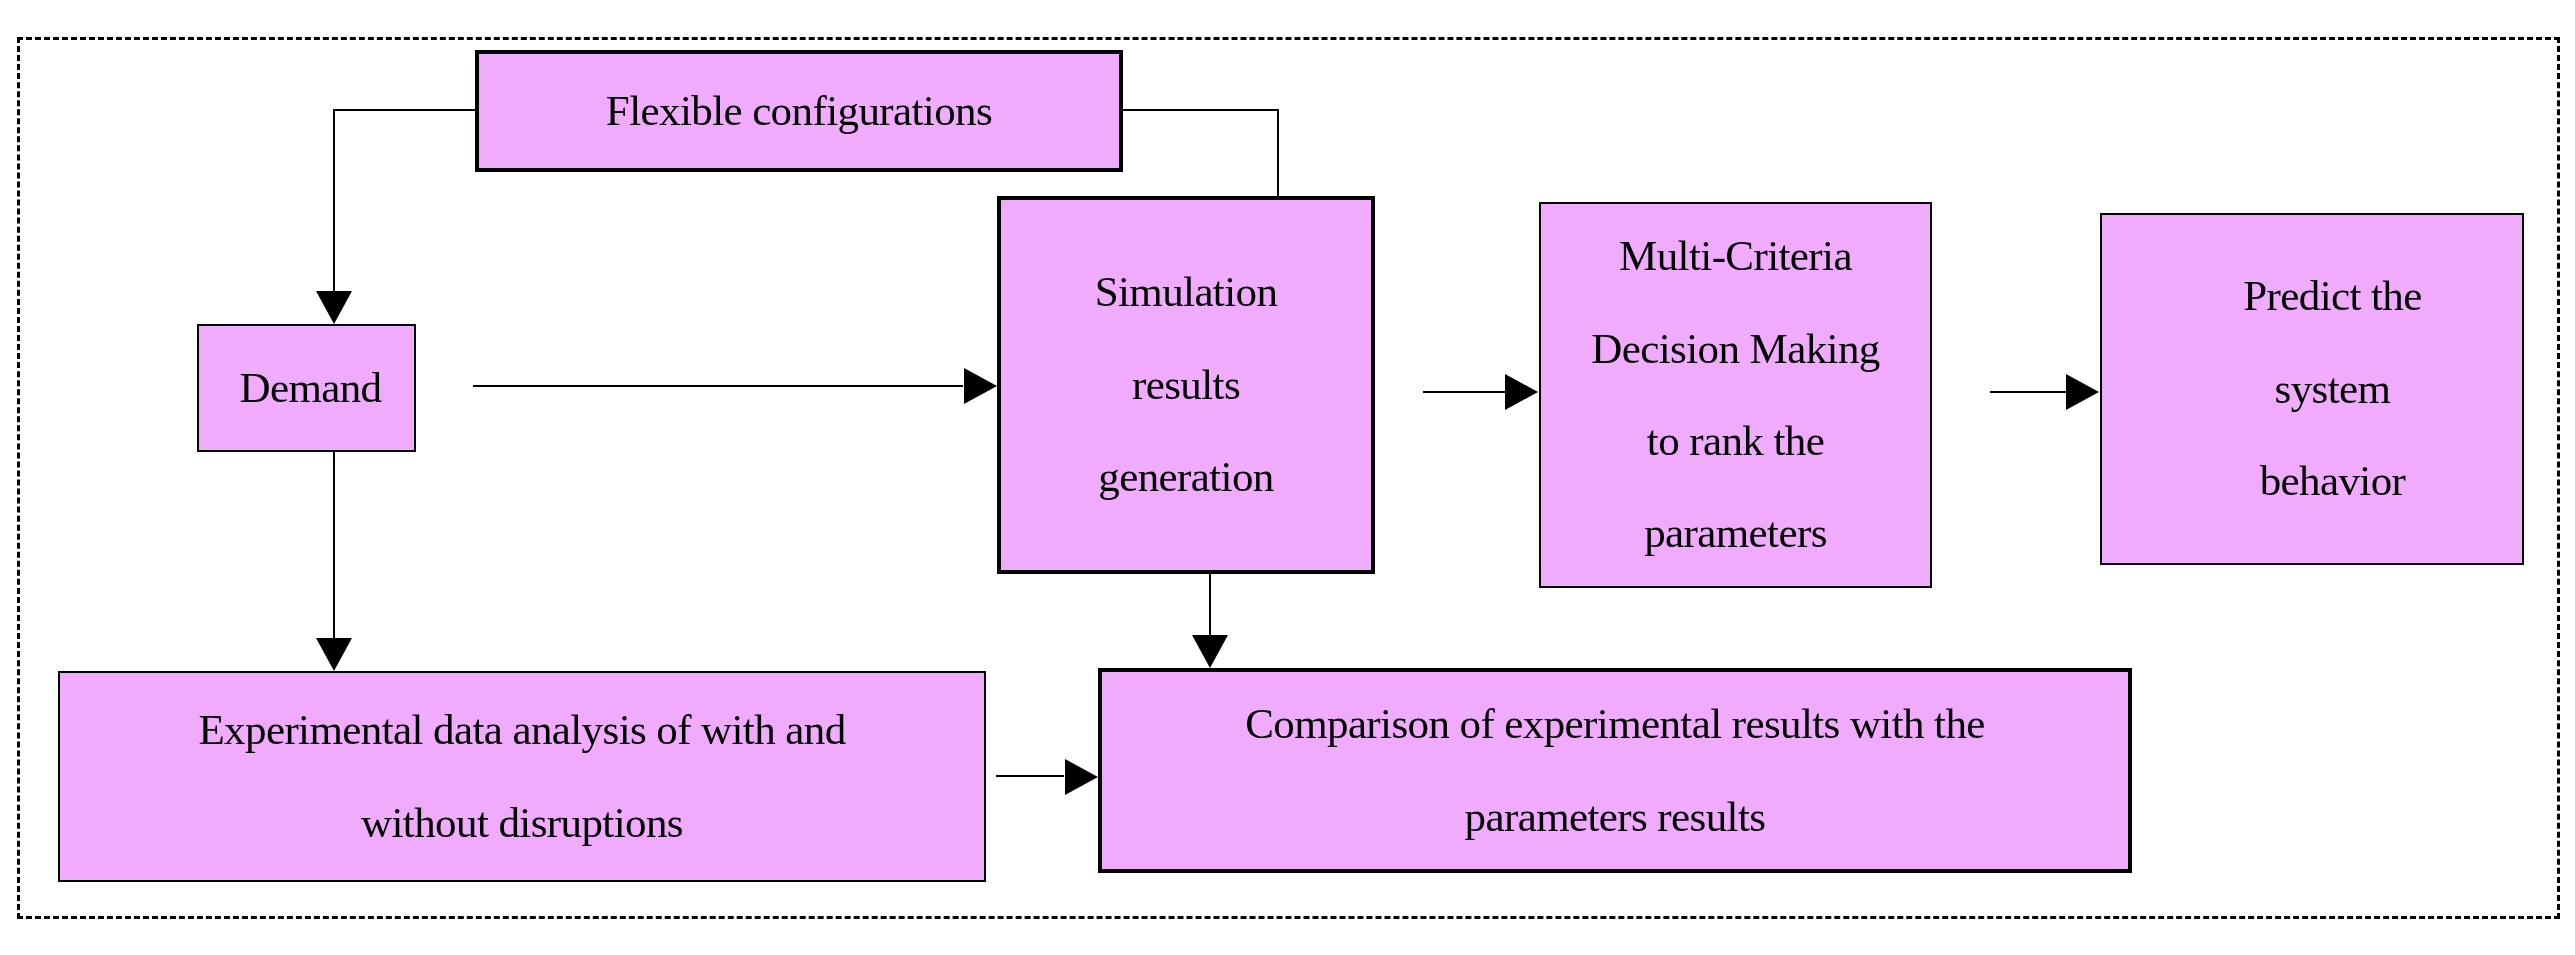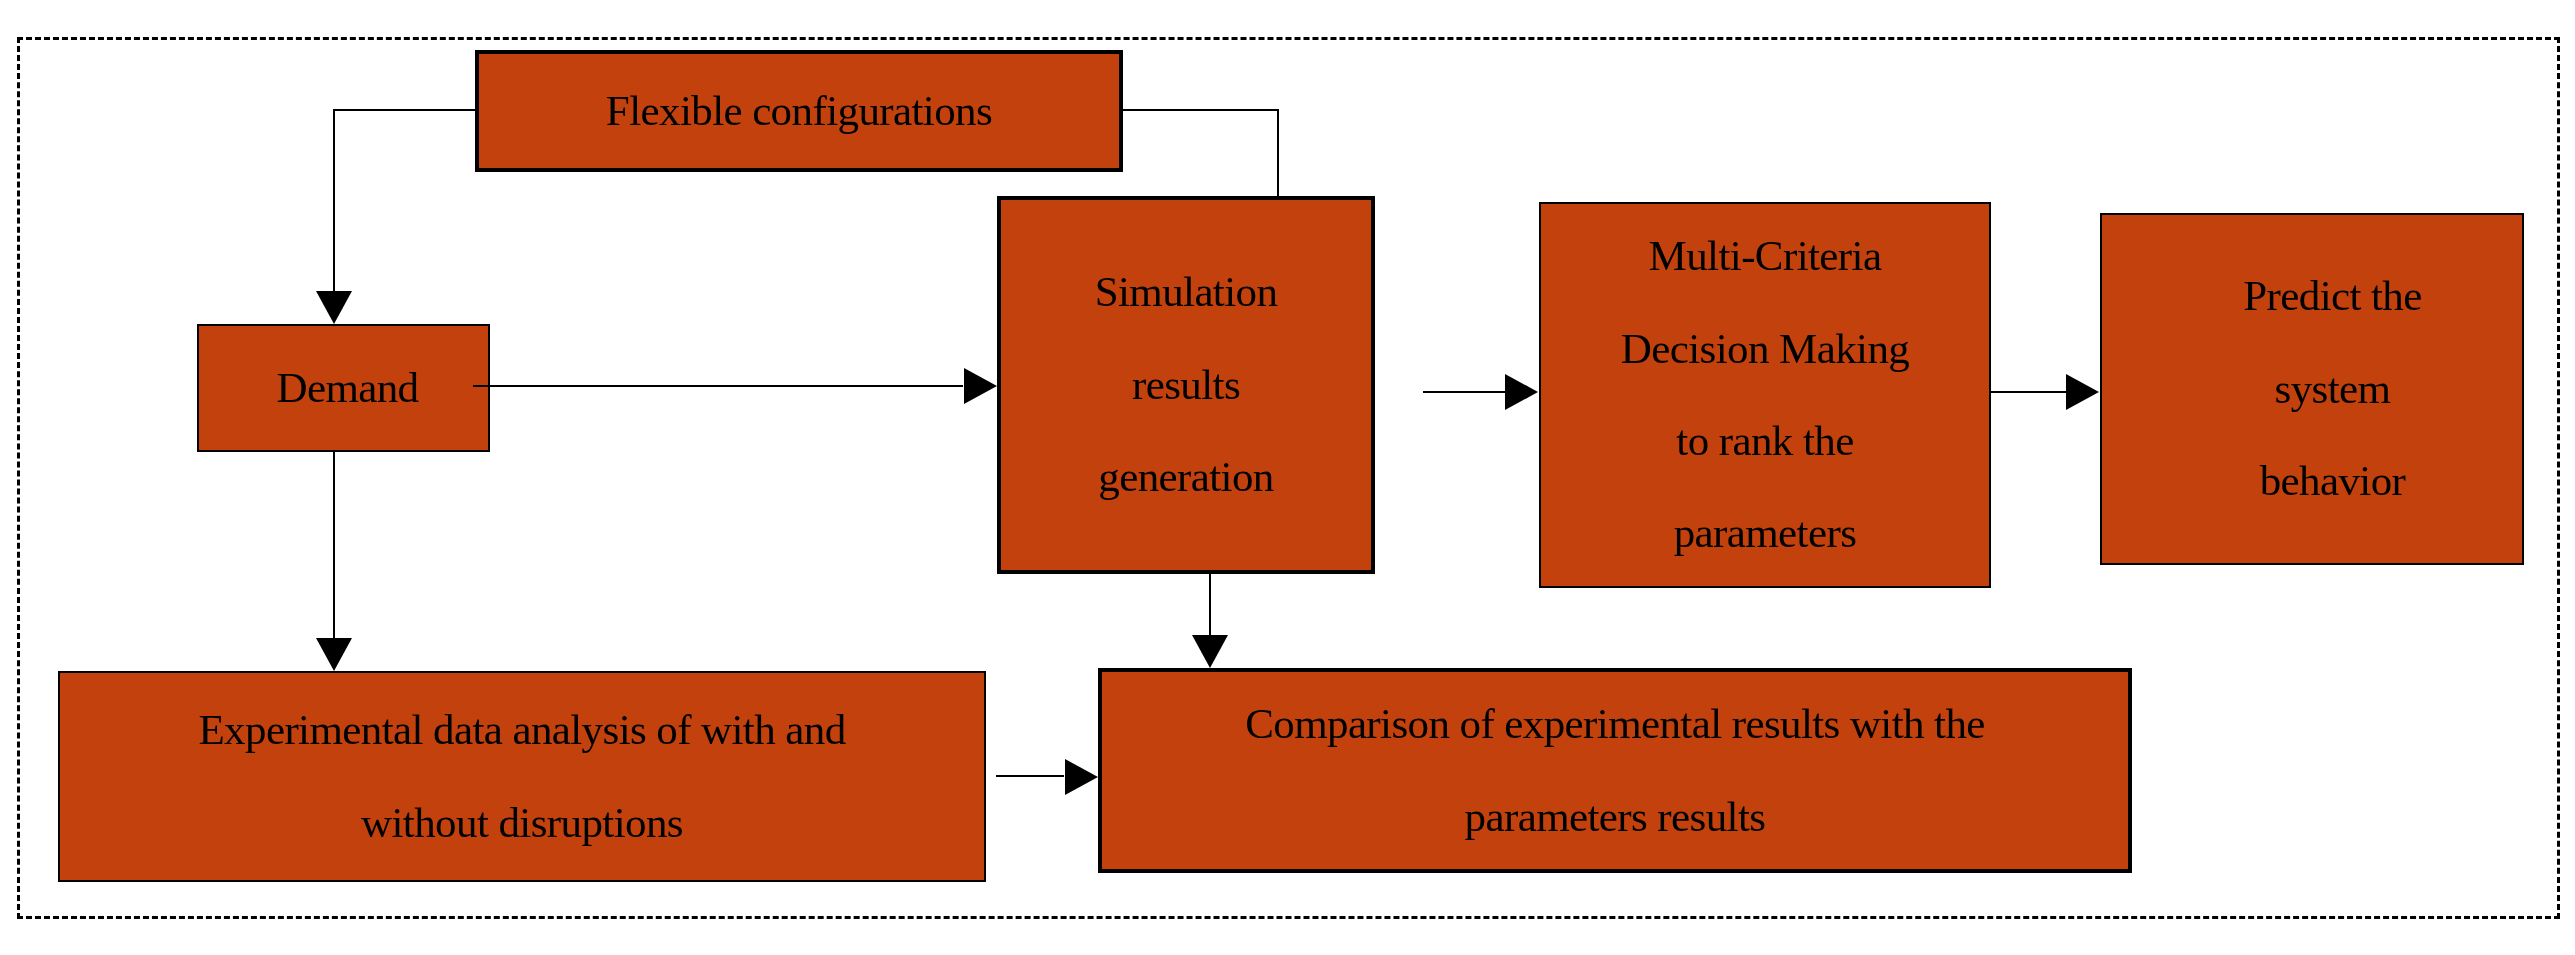--- a/index.html
+++ b/index.html
@@ -17,39 +17,39 @@
     color: #000000;
   }
   .frame {
     position: absolute;
     left: 16.6px; top: 37px;
     width: 2543px; height: 882px;
     border: 3.6px dashed #000000;
   }
   .box {
     position: absolute;
-    background: #c2410c;
+    background: #f0abfc;
     display: flex;
     align-items: center;
     justify-content: center;
     text-align: center;
   }
   .box .label {
     white-space: pre-line;
     font-size: 43px;
     line-height: 2.15;
     letter-spacing: -0.6px;
   }
   .thick { border: 4.8px solid #000000; }
   .thin  { border: 2.4px solid #000000; }
 
   .box-flexible     { left: 475px;  top: 50px;   width: 648px; height: 122px; }
-  .box-demand       { left: 197px;  top: 324px;  width: 293px;  height: 128px; padding-left: 8px; }
+  .box-demand       { left: 197px;  top: 324px;  width: 219px;  height: 128px; padding-left: 8px; }
   .box-simulation   { left: 997px; top: 196px;  width: 378px;  height: 378px; }
-  .box-mcdm         { left: 1539px; top: 202px;  width: 452px;  height: 386px; }
+  .box-mcdm         { left: 1539px; top: 202px;  width: 393px;  height: 386px; }
   .box-predict      { left: 2100px; top: 213px;  width: 424px;  height: 352px; padding-left: 41px; }
   .box-experimental { left: 58px;   top: 671px; width: 928px; height: 211px; }
   .box-comparison   { left: 1098px; top: 668px; width: 1034px; height: 205px; }
 
   .line {
     position: absolute;
     background: #000000;
   }
   .arrow-down {
     position: absolute;

